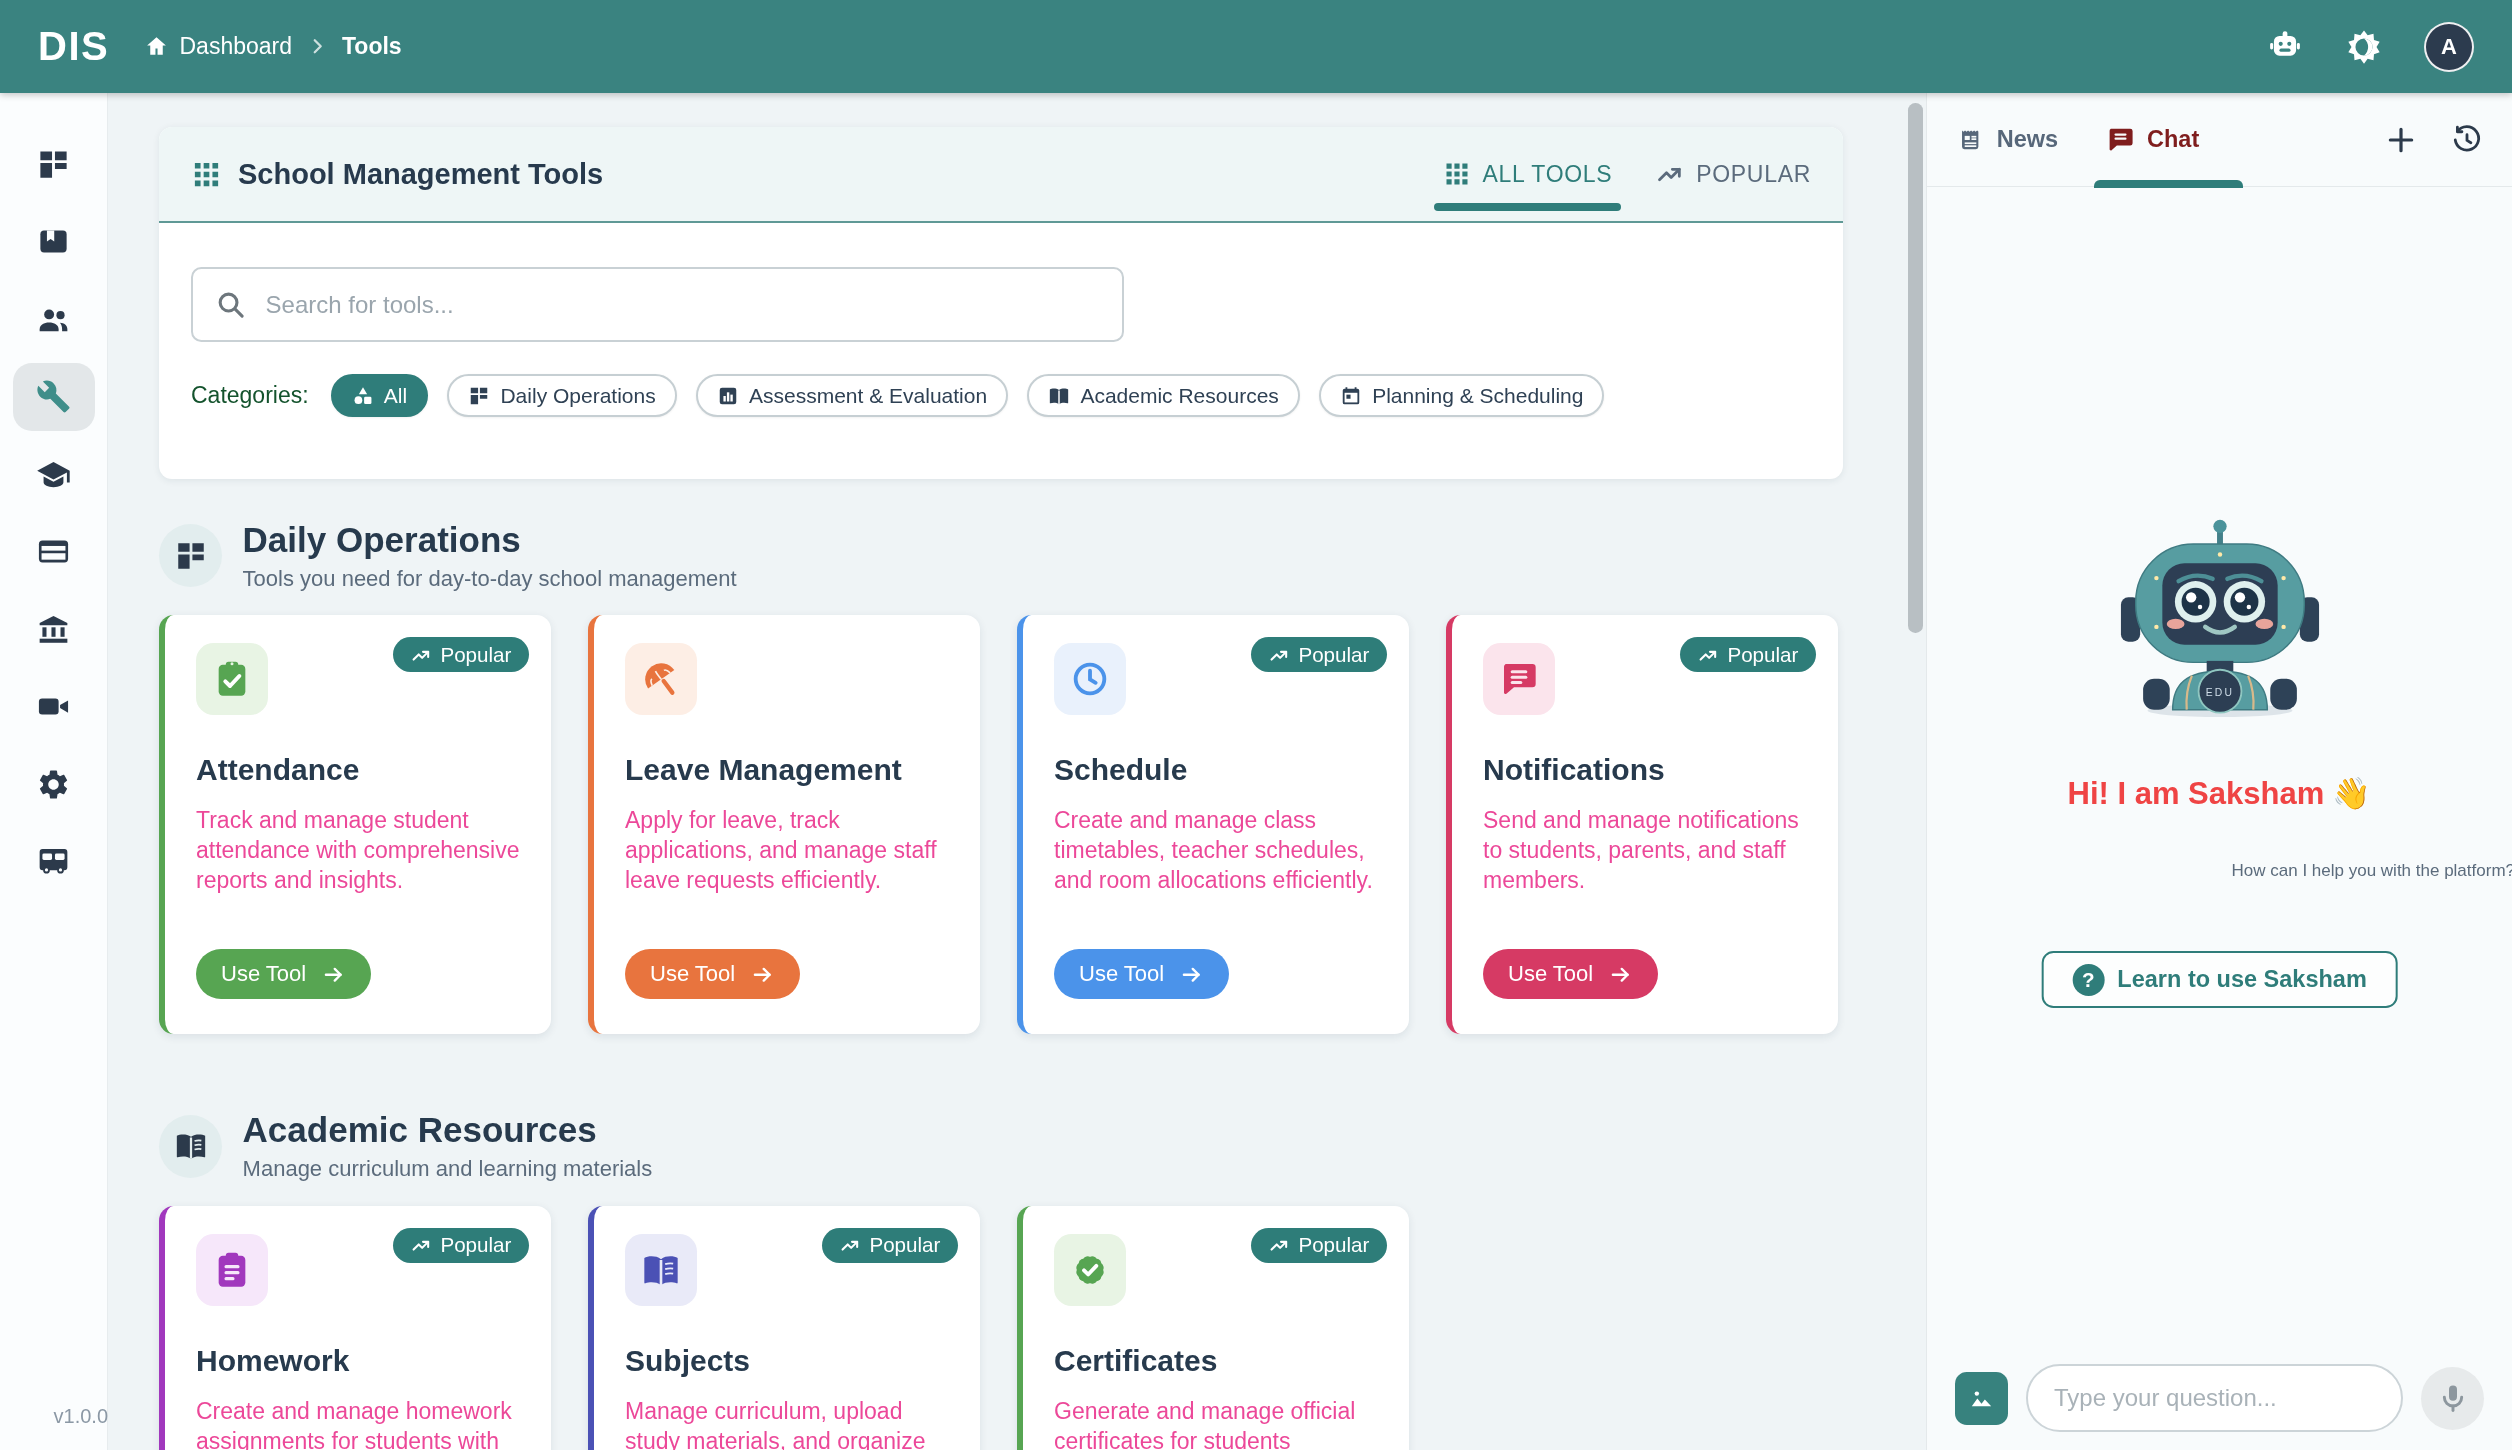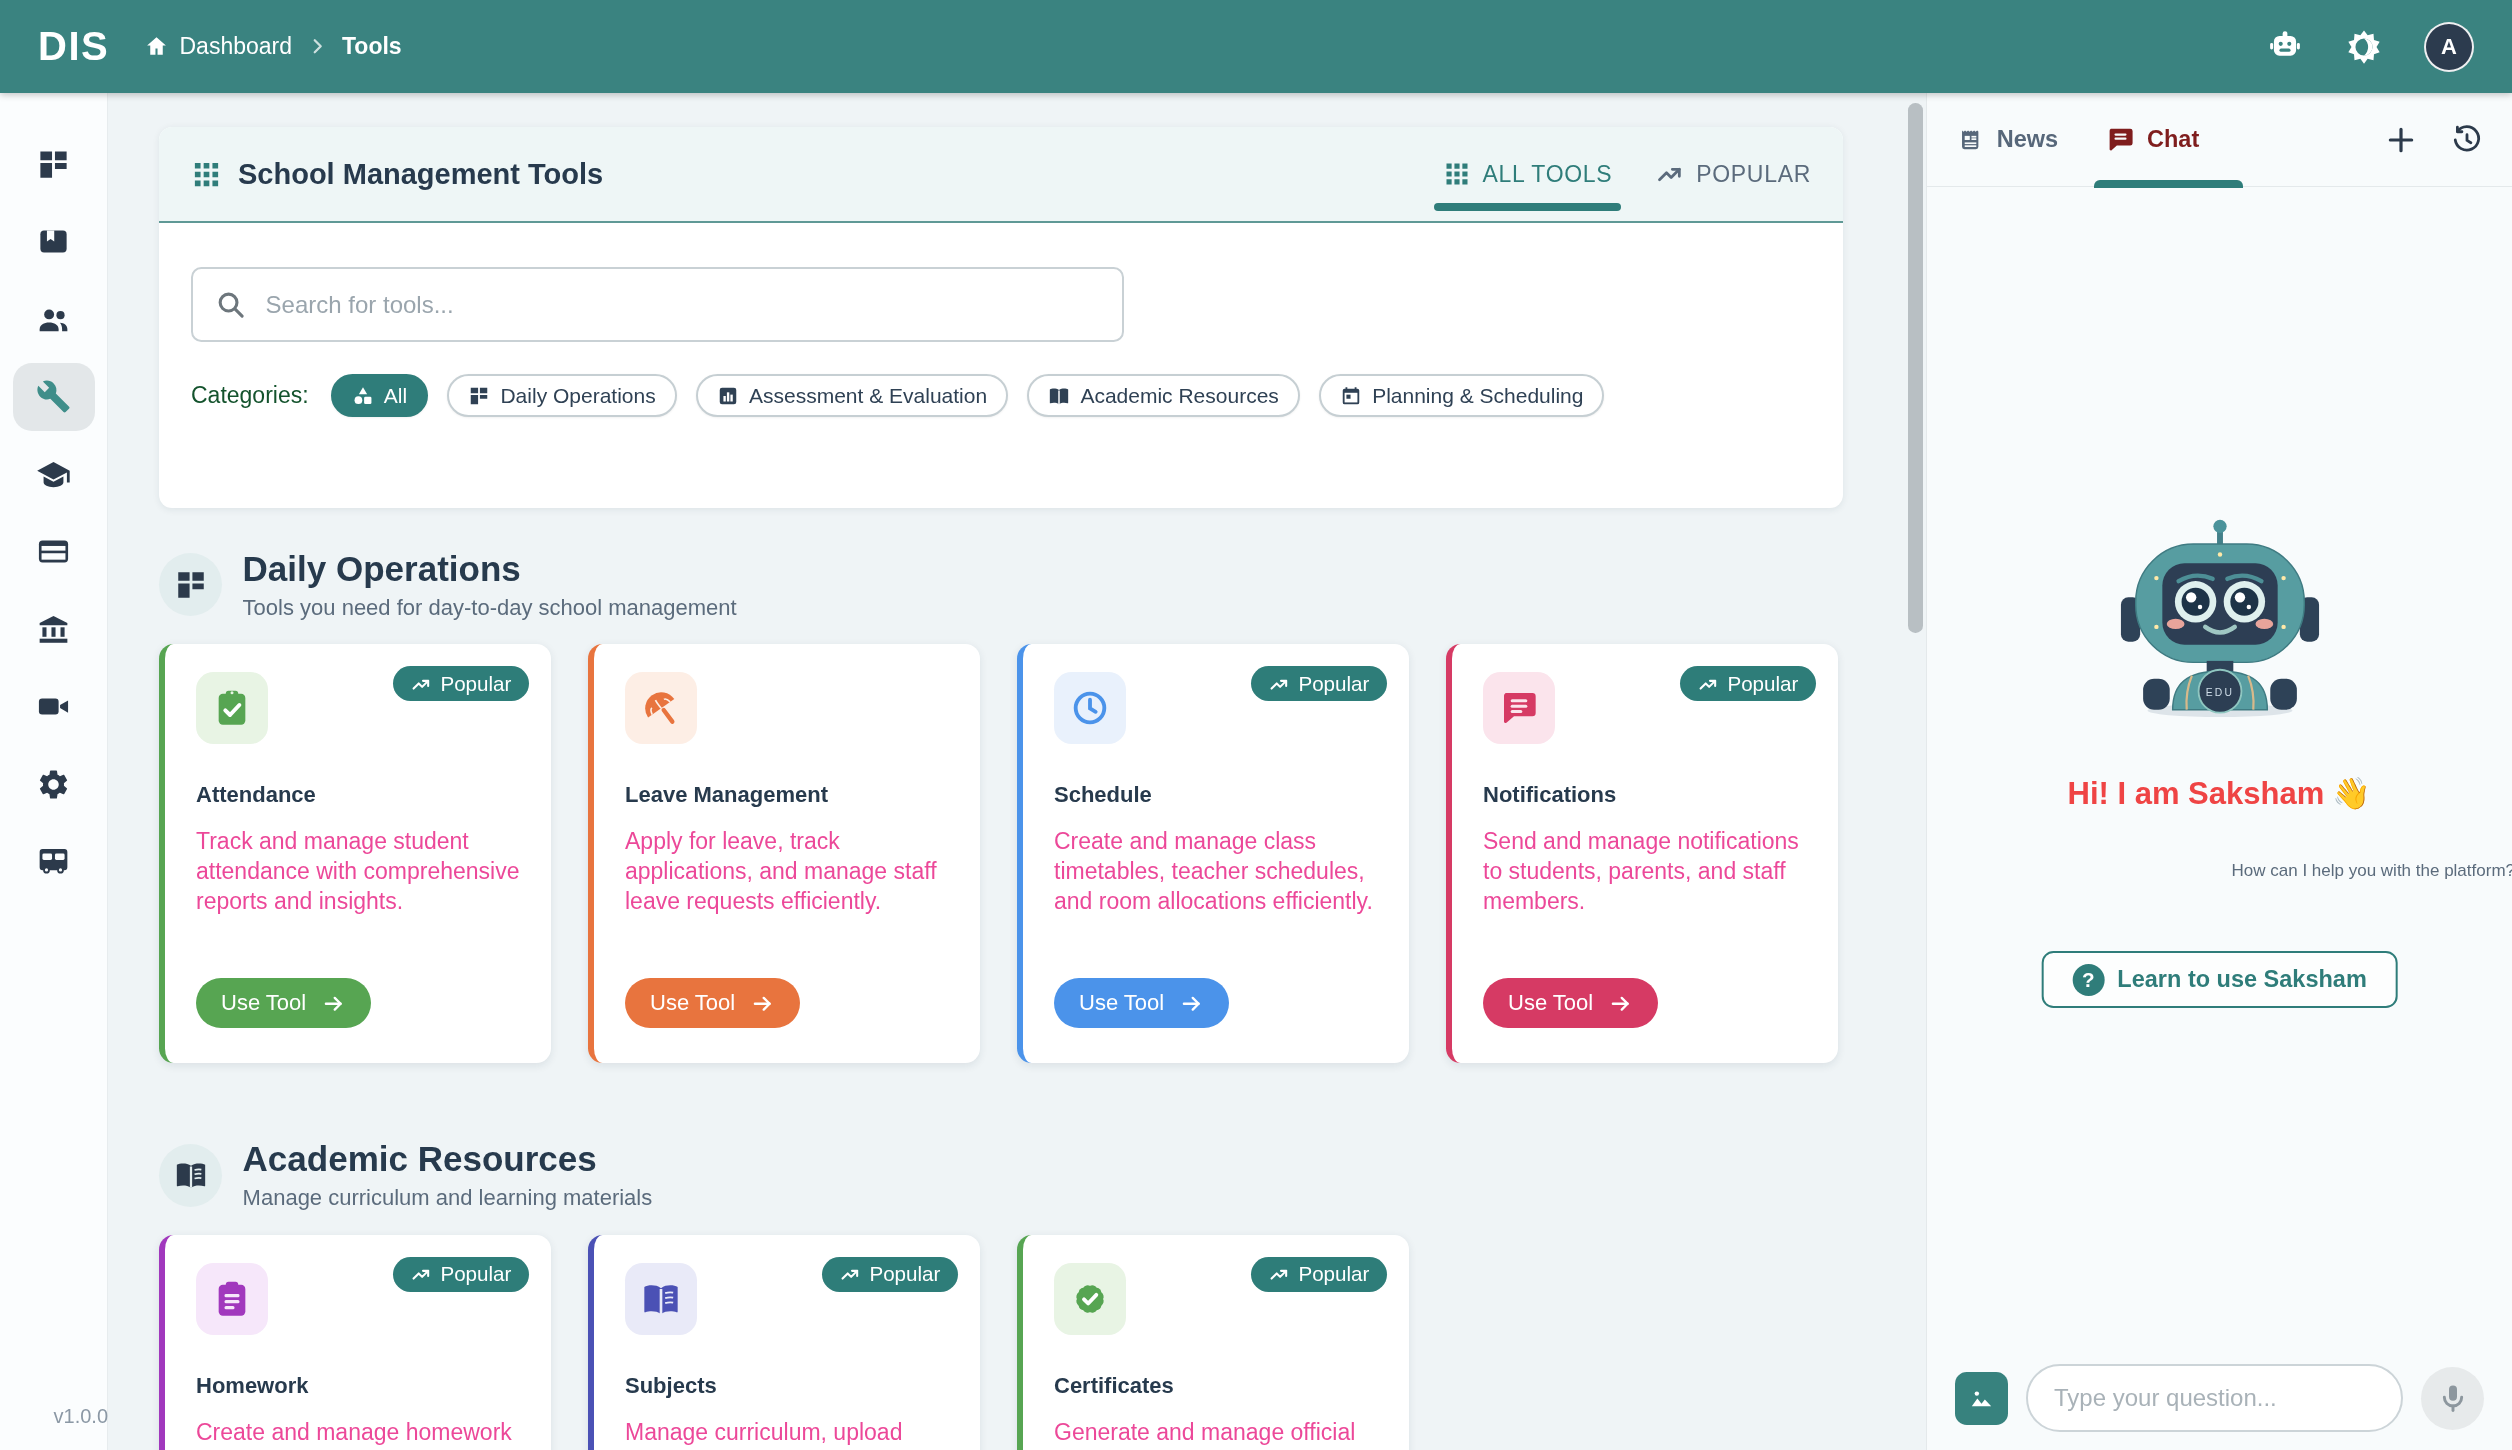--- a/index.html
+++ b/index.html
@@ -37,21 +37,21 @@
   .tp-head{height:94px;background:#eef6f6;border-radius:13.2px 13.2px 0 0;border-bottom:2.2px solid #5f9996;
            display:flex;align-items:center;padding:0 32px}
   .tp-title{display:flex;gap:16px;align-items:center;color:#273a4d;font-size:29px;font-weight:700}
   .tp-title svg{width:31px;height:31px;color:#2f7d7a}
   .tp-tabs{margin-left:auto;display:flex;gap:44px;height:100%}
   .tab{display:flex;align-items:center;gap:11.8px;font-size:23px;letter-spacing:0.7px;color:#5b6b7c;
        position:relative;font-weight:500;background:none;border:none;padding:0}
   .tab svg{width:28px;height:28px}
   .tab.active{color:#2f7d7a}
   .tab.active::after{content:"";position:absolute;left:-8.8px;right:-8.8px;bottom:10.3px;height:8px;border-radius:5.9px;background:#2f7d7a}
-  .tp-body{padding:44px 32px 91px}
+  .tp-body{padding:44px 32px 62px}
   .search{width:933px;height:75px;border:2.2px solid #c9d1d5;border-radius:10.3px;display:flex;align-items:center;
           gap:17.6px;padding:0 22px;background:#fff;box-sizing:border-box}
   .search svg{width:31px;height:31px;color:#6d767c;flex:0 0 auto}
   .search input{border:none;outline:none;flex:1;font-size:24px;color:#34495e;background:transparent}
   .search input::placeholder{color:#9aa5ad}
   .cats{margin-top:32px;display:flex;align-items:center;gap:19px}
   .cats-label{font-size:23px;color:#14532d;margin-right:2.9px}
   .chip{height:43px;border-radius:734px;border:2.2px solid #c6cfd3;background:#fff;display:flex;align-items:center;
         gap:10.3px;padding:0 19px;font-size:21px;color:#2f4154;box-shadow:0 0.7px 2.2px rgba(0,0,0,.07)}
   .chip svg{width:22px;height:22px}
@@ -74,21 +74,21 @@
   .theme-blue  {--c:#4b93ea;--tint:#e9f1fc}
   .theme-pink  {--c:#d63a64;--tint:#fbe4ec}
   .theme-purple{--c:#a138bd;--tint:#f6e7fa}
   .theme-indigo{--c:#4b51b5;--tint:#e9eaf8}
   .tile{width:72px;height:72px;border-radius:17.6px;background:var(--tint);display:flex;align-items:center;
         justify-content:center;color:var(--c)}
   .tile svg{width:40px;height:40px}
   .popular{position:absolute;top:22px;right:22px;height:35px;background:#2e7d79;color:#fff;border-radius:734px;
            display:flex;align-items:center;gap:8.8px;padding:0 17.6px;font-size:20.6px}
   .popular svg{width:20.6px;height:20.6px}
-  .card-title{margin:38px 0 0;font-size:22px;font-weight:700;color:#273a4d}
+  .card-title{margin:38px 0 0;font-size:30px;font-weight:700;color:#273a4d}
   .card-desc{margin:19px 0 0;font-size:23px;line-height:1.3;color:#ec4899}
   .use-btn{margin-top:auto;align-self:flex-start;height:50px;border:none;border-radius:734px;background:var(--c);
            color:#fff;font-size:22px;display:flex;align-items:center;gap:16px;padding:0 25px}
   .use-btn svg{width:23.5px;height:23.5px}
 
   .scrollbar-thumb{position:absolute;left:1908px;top:103px;width:14.7px;height:530px;border-radius:7.3px;background:#b8bfc3;z-index:8}
 
   
   .assistant{position:absolute;left:1926px;top:93px;right:0;bottom:0;background:#f8fbfc;border-left:1.5px solid #e4e9eb;
              display:flex;flex-direction:column;box-sizing:border-box;z-index:4}

